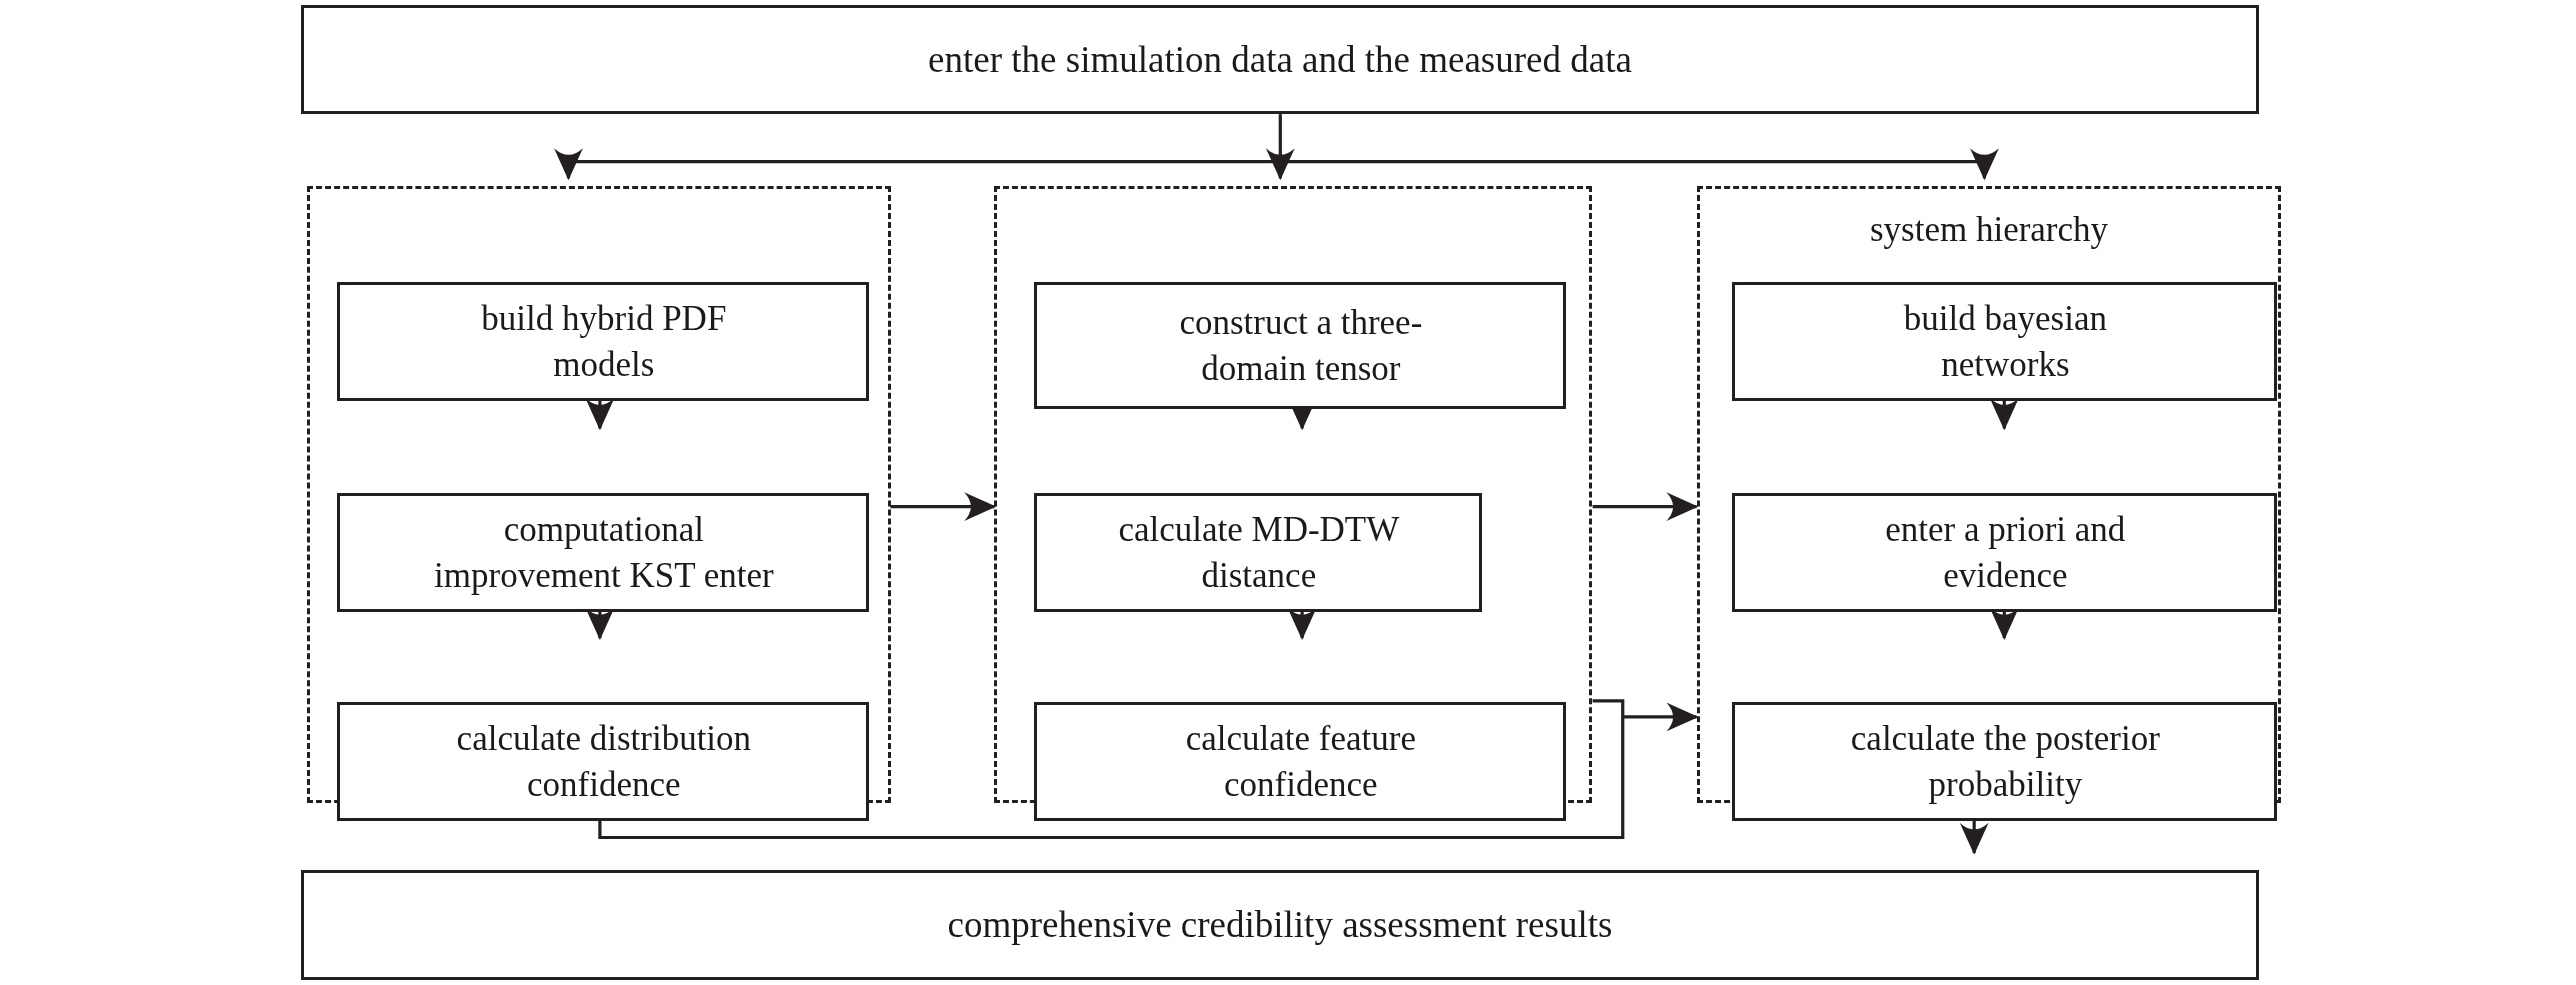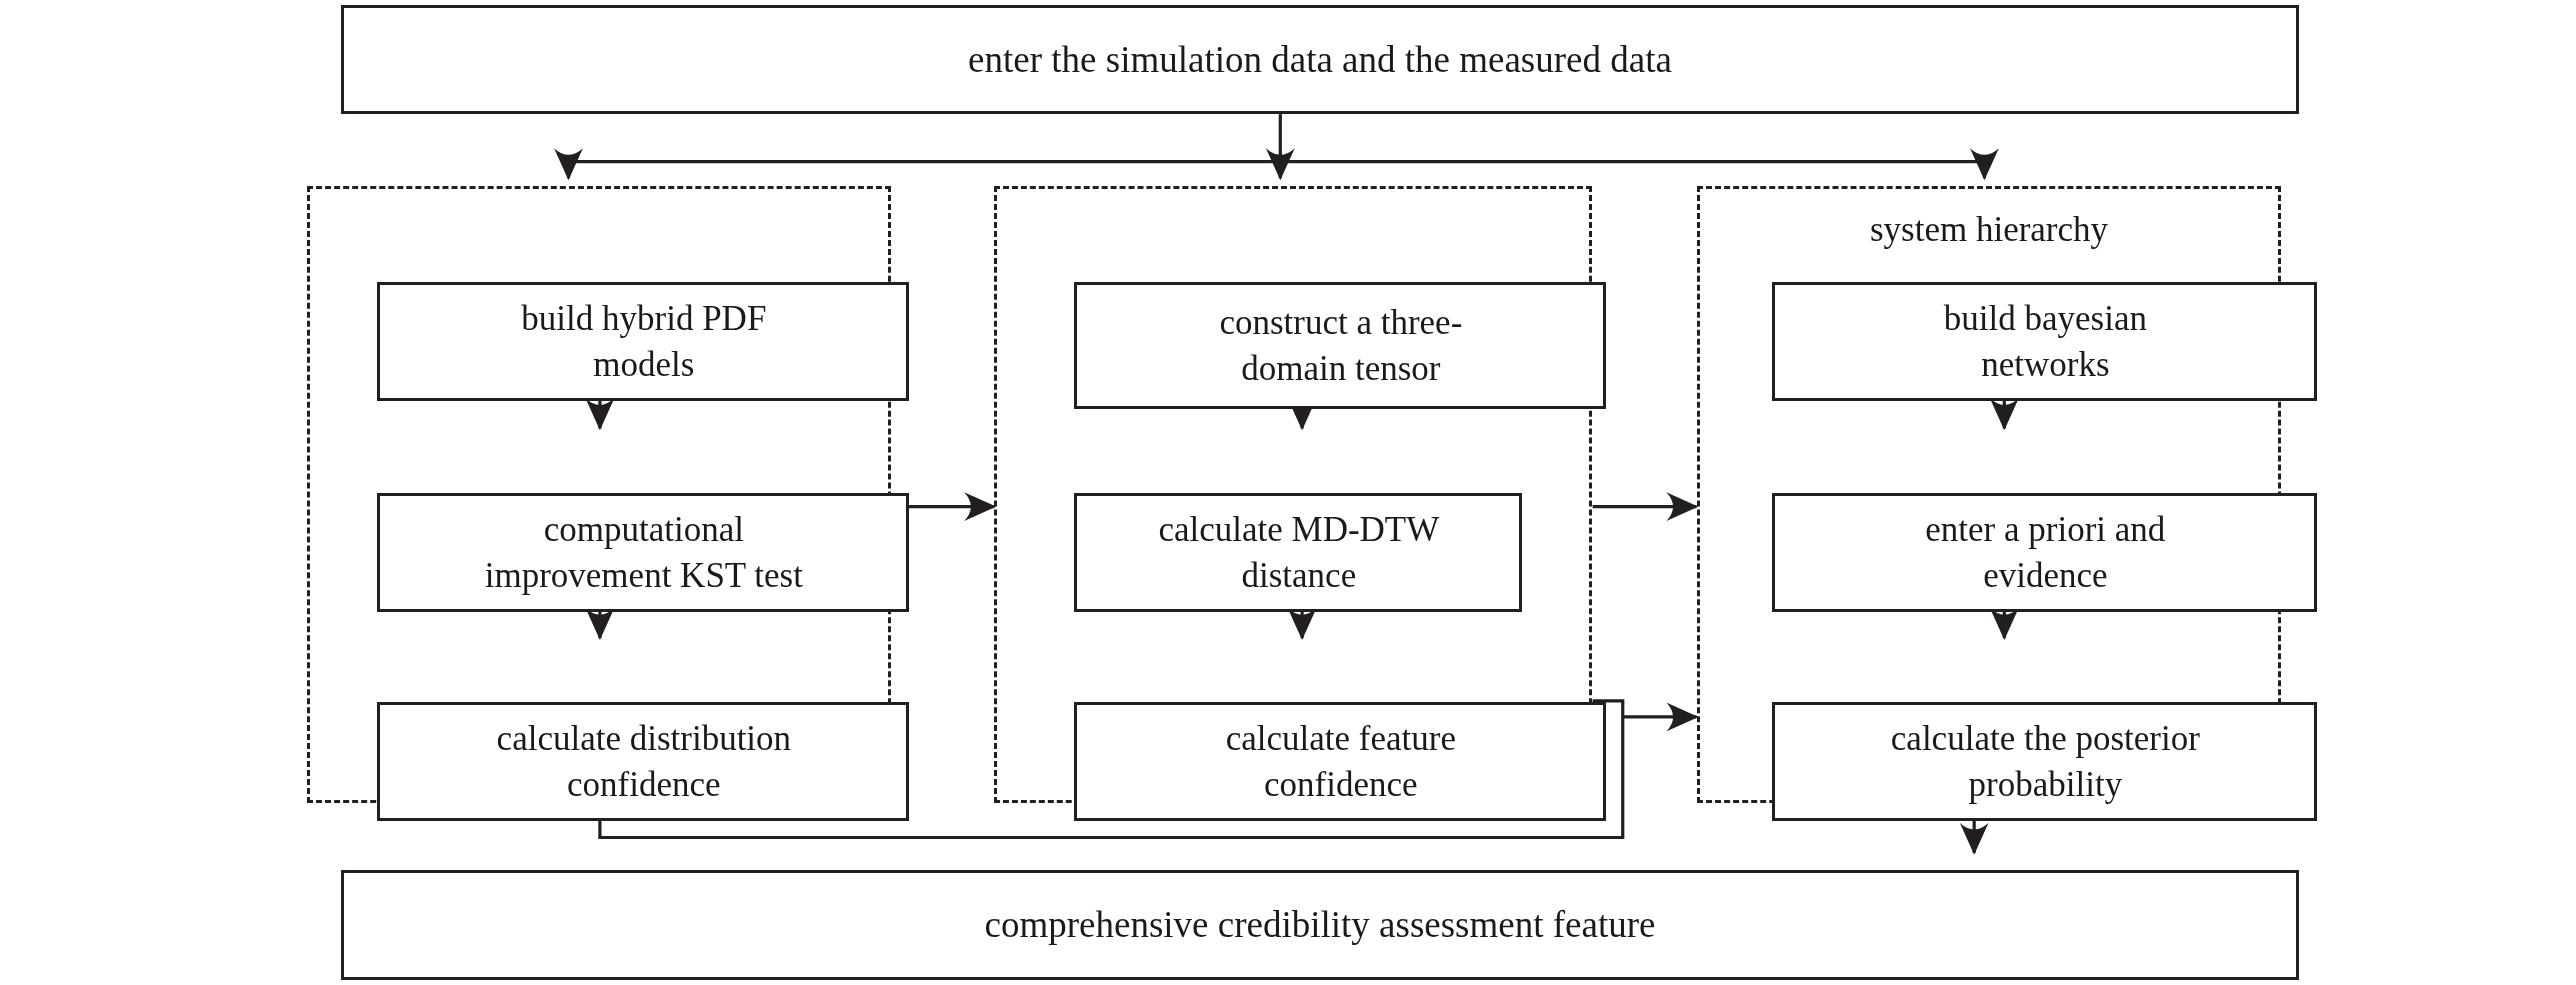--- a/index.html
+++ b/index.html
@@ -17,21 +17,20 @@
     border:3.2px solid #231f20;
     background:#ffffff;
     display:flex;
     align-items:center;
     justify-content:center;
     text-align:center;
     color:#1a1a1a;
     line-height:1.30;
     padding:2.6px 10.3px;
     white-space:pre-line;
-    margin-left:40px;
   }
   .wide{ font-size:37px; }
   .cell{ font-size:35px;padding-left:12px; }
   .group{
     position:absolute;
     box-sizing:border-box;
     border:3.2px dashed #231f20;
     background:transparent;
   }
   .grouplabel{
@@ -84,21 +83,21 @@
     </g>
   </svg>
 
   <div class="node wide" style="left:301px;top:5.1px;width:1958px;height:109px;">enter the simulation data and the measured data</div>
 
   <div class="group" style="left:307px;top:186px;width:584px;height:617px;"></div>
 
   <div class="node cell" style="left:337px;top:282px;width:532px;height:119px;">build hybrid PDF
 models</div>
   <div class="node cell" style="left:337px;top:493px;width:532px;height:119px;">computational
-improvement KST test</div>
+improvement KST enter</div>
   <div class="node cell" style="left:337px;top:702px;width:532px;height:119px;">calculate distribution
 confidence</div>
 
   <div class="group" style="left:994px;top:186px;width:598px;height:617px;"></div>
 
   <div class="node cell" style="left:1034px;top:282px;width:532px;height:127px;">construct a three-
 domain tensor</div>
   <div class="node cell" style="left:1034px;top:493px;width:448px;height:119px;">calculate MD-DTW
 distance</div>
   <div class="node cell" style="left:1034px;top:702px;width:532px;height:119px;">calculate feature
@@ -107,16 +106,16 @@
   <div class="group" style="left:1697px;top:186px;width:584px;height:617px;"></div>
   <div class="grouplabel" style="left:1697px;top:212px;width:584px;">system hierarchy</div>
 
   <div class="node cell" style="left:1732px;top:282px;width:545px;height:119px;">build bayesian
 networks</div>
   <div class="node cell" style="left:1732px;top:702px;width:545px;height:119px;">calculate the posterior
 probability</div>
   <div class="node cell" style="left:1732px;top:493px;width:545px;height:119px;">enter a priori and
 evidence</div>
 
-  <div class="node wide" style="left:301px;top:870px;width:1958px;height:110px;">comprehensive credibility assessment feature</div>
+  <div class="node wide" style="left:301px;top:870px;width:1958px;height:110px;">comprehensive credibility assessment results</div>
 
 </div>
 
 
 </body></html>

